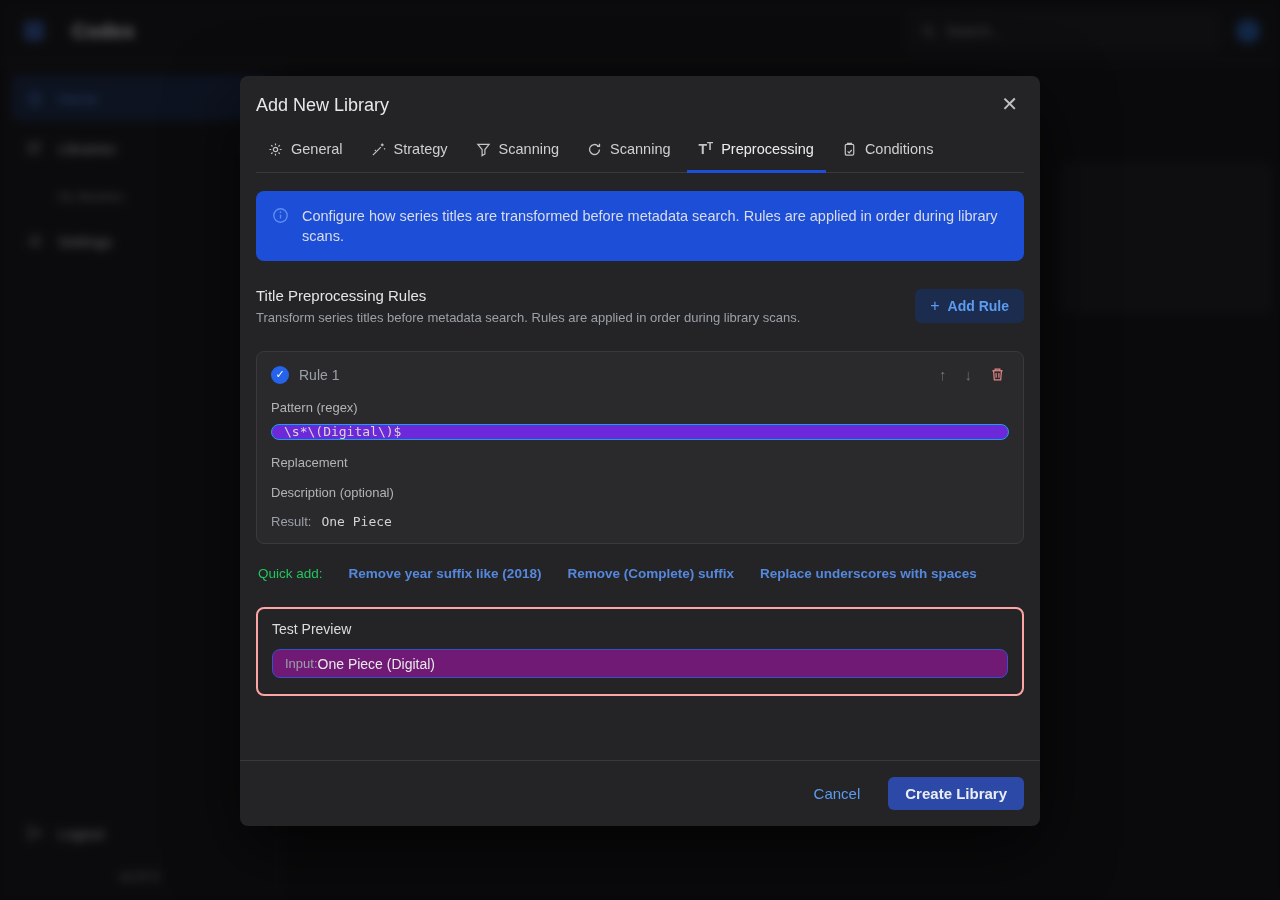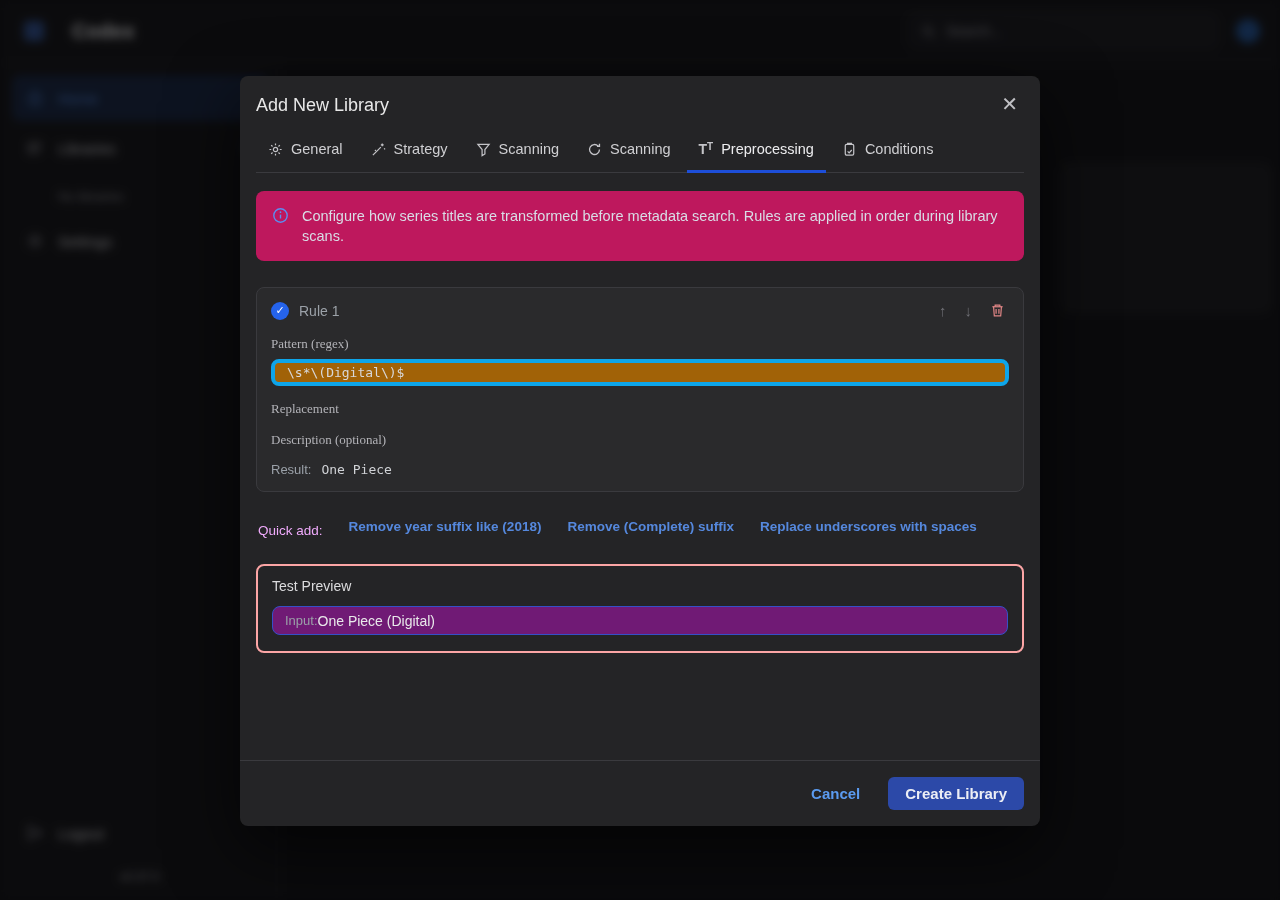--- a/index.html
+++ b/index.html
@@ -72,21 +72,21 @@
     font-family: "Liberation Sans", sans-serif;
   }
   .tab .ticon { display: inline-flex; color: #c4c4c8; }
   .tab.active { color: #ececee; border-bottom-color: #1d4ed8; }
   .tt { font-weight: 600; font-size: 14px; }
   .tt-small { font-size: 10px; font-weight: 600; }
 
   .modal-content { flex: 1; padding: 18px 16px 0 16px; overflow: hidden; }
 
   .info-banner {
-    background: #be185d; border-radius: 8px; padding: 15px 16px;
+    background: #1d4ed8; border-radius: 8px; padding: 15px 16px;
     display: flex; gap: 13px; align-items: flex-start;
     color: #d9dde6; font-size: 14.5px; line-height: 20px;
   }
   .info-banner .iicon { color: #5b8ef0; flex: none; margin-top: 1px; }
 
   .section-row { display: flex; align-items: center; margin-top: 26px; }
   .section-titles { flex: 1; }
   .section-title { font-size: 15px; color: #e4e4e6; }
   .section-sub { font-size: 13px; color: #9aa0a8; margin-top: 6px; }
   .add-rule-btn {
@@ -104,52 +104,52 @@
   .checkbox {
     width: 18px; height: 18px; border-radius: 50%; background: #2563eb;
     color: #fff; font-size: 11px; display: flex; align-items: center; justify-content: center;
     cursor: pointer;
   }
   .rule-name { color: #9ba1a8; font-size: 14px; flex: 1; }
   .icon-btn { background: none; border: none; cursor: pointer; padding: 2px 4px; display: inline-flex; }
   .arrow-btn { color: #6e6e74; font-size: 15px; }
   .trash-btn { color: #e08585; }
 
-  .field-label { font-size: 13px; color: #b3b3b8; margin: 15px 0 7px 0; font-family: Liberation Serif, serif; }
+  .field-label { font-size: 13px; color: #b3b3b8; margin: 15px 0 7px 0; }
   .field-input {
-    width: 100%; background: #a16207; border: 4px solid #0ea5e9; border-radius: 8px;
-    padding: 5px 12px; font-size: 13px; color: #d8d8da; height: 27px; outline: none;
+    width: 100%; background: #6d28d9; border: 1px solid #0ea5e9; border-radius: 8px;
+    padding: 5px 12px; font-size: 13px; color: #d8d8da; height: 16px; outline: none;
   }
   .field-input.mono-in { font-family: "DejaVu Sans Mono", monospace; }
   .field-input.sans-in { font-family: "Liberation Sans", sans-serif; color: #e0e0e2; }
   .field-input::placeholder { color: #7a7a80; font-family: "DejaVu Sans Mono", monospace; }
   .result-row { margin-top: 14px; font-size: 13px; color: #9aa0a8; display: flex; gap: 10px; align-items: center; }
   .result-val { font-family: "DejaVu Sans Mono", monospace; color: #d0d2d6; font-size: 13px; }
 
   .quickadd-row { display: flex; align-items: center; gap: 26px; margin: 22px 0 0 2px; }
-  .quickadd-label { color: #f0abfc; font-size: 13.5px; margin-top: 9px; }
+  .quickadd-label { color: #22c55e; font-size: 13.5px; }
   .quickadd-link { background: none; border: none; cursor: pointer; color: #5588dd; font-size: 13.5px; font-weight: 700; font-family: "Liberation Sans", sans-serif; padding: 0; }
 
   .test-card { margin-top: 26px; border: 2px solid #fca5a5; border-radius: 8px; padding: 12px 14px 16px 14px; }
   .test-title { font-size: 14px; color: #dcdcde; }
   .test-input-box {
     margin-top: 12px; border: 1.5px solid #3550c8; border-radius: 8px; background: #701a75;
     display: flex; align-items: center; padding: 0 12px; height: 29px;
   }
   .test-input-label { color: #9aa0a8; font-size: 13px; flex: none; }
   .test-input-value {
     background: transparent; border: none; outline: none; color: #e8e8ea; font-size: 14px;
     flex: 1; font-family: "Liberation Sans", sans-serif;
   }
 
   .modal-footer {
     border-top: 1px solid #3a3a3e; padding: 0 16px; height: 66px;
     display: flex; align-items: center; justify-content: flex-end; gap: 28px;
   }
-  .cancel-btn { background: none; border: none; cursor: pointer; color: #5b9bf0; font-size: 15px; font-weight: 700; font-family: "Liberation Sans", sans-serif; }
+  .cancel-btn { background: none; border: none; cursor: pointer; color: #5b9bf0; font-size: 15px; font-weight: 400; font-family: "Liberation Sans", sans-serif; }
   .create-btn {
     background: #2c49a8; border: none; border-radius: 6px; cursor: pointer;
     color: #eceef5; font-size: 15px; font-weight: 700; padding: 8px 17px;
     font-family: "Liberation Sans", sans-serif;
   }
 
   svg { display: block; }
 </style>
 </head>
 <body>
@@ -287,20 +287,30 @@
       <span class="iicon">
         <svg width="17" height="17" viewBox="0 0 16 16" fill="none" stroke="currentColor" stroke-width="1.3">
             <circle cx="8" cy="8" r="6.3"></circle>
             <path d="M8 7.2v3.6"></path>
             <circle cx="8" cy="4.9" r="0.8" fill="currentColor" stroke="none"></circle>
           </svg>
       </span>
       <span>Configure how series titles are transformed before metadata search. Rules are applied in order during library scans.</span>
     </div>
 
+    <div class="section-row">
+      <div class="section-titles">
+        <div class="section-title">Title Preprocessing Rules</div>
+        <div class="section-sub">Transform series titles before metadata search. Rules are applied in order during library scans.</div>
+      </div>
+      <button class="add-rule-btn">
+        <span class="plus">+</span>
+        <span>Add Rule</span>
+      </button>
+    </div>
 
     <div class="rule-card">
       <div class="rule-head">
         <span class="checkbox">✓</span>
         <span class="rule-name">Rule 1</span>
         <button class="icon-btn arrow-btn">↑</button>
         <button class="icon-btn arrow-btn">↓</button>
         <button class="icon-btn trash-btn">
           <svg width="15" height="15" viewBox="0 0 16 16" fill="none" stroke="currentColor" stroke-width="1.3">
               <path d="M2.5 4h11"></path>

